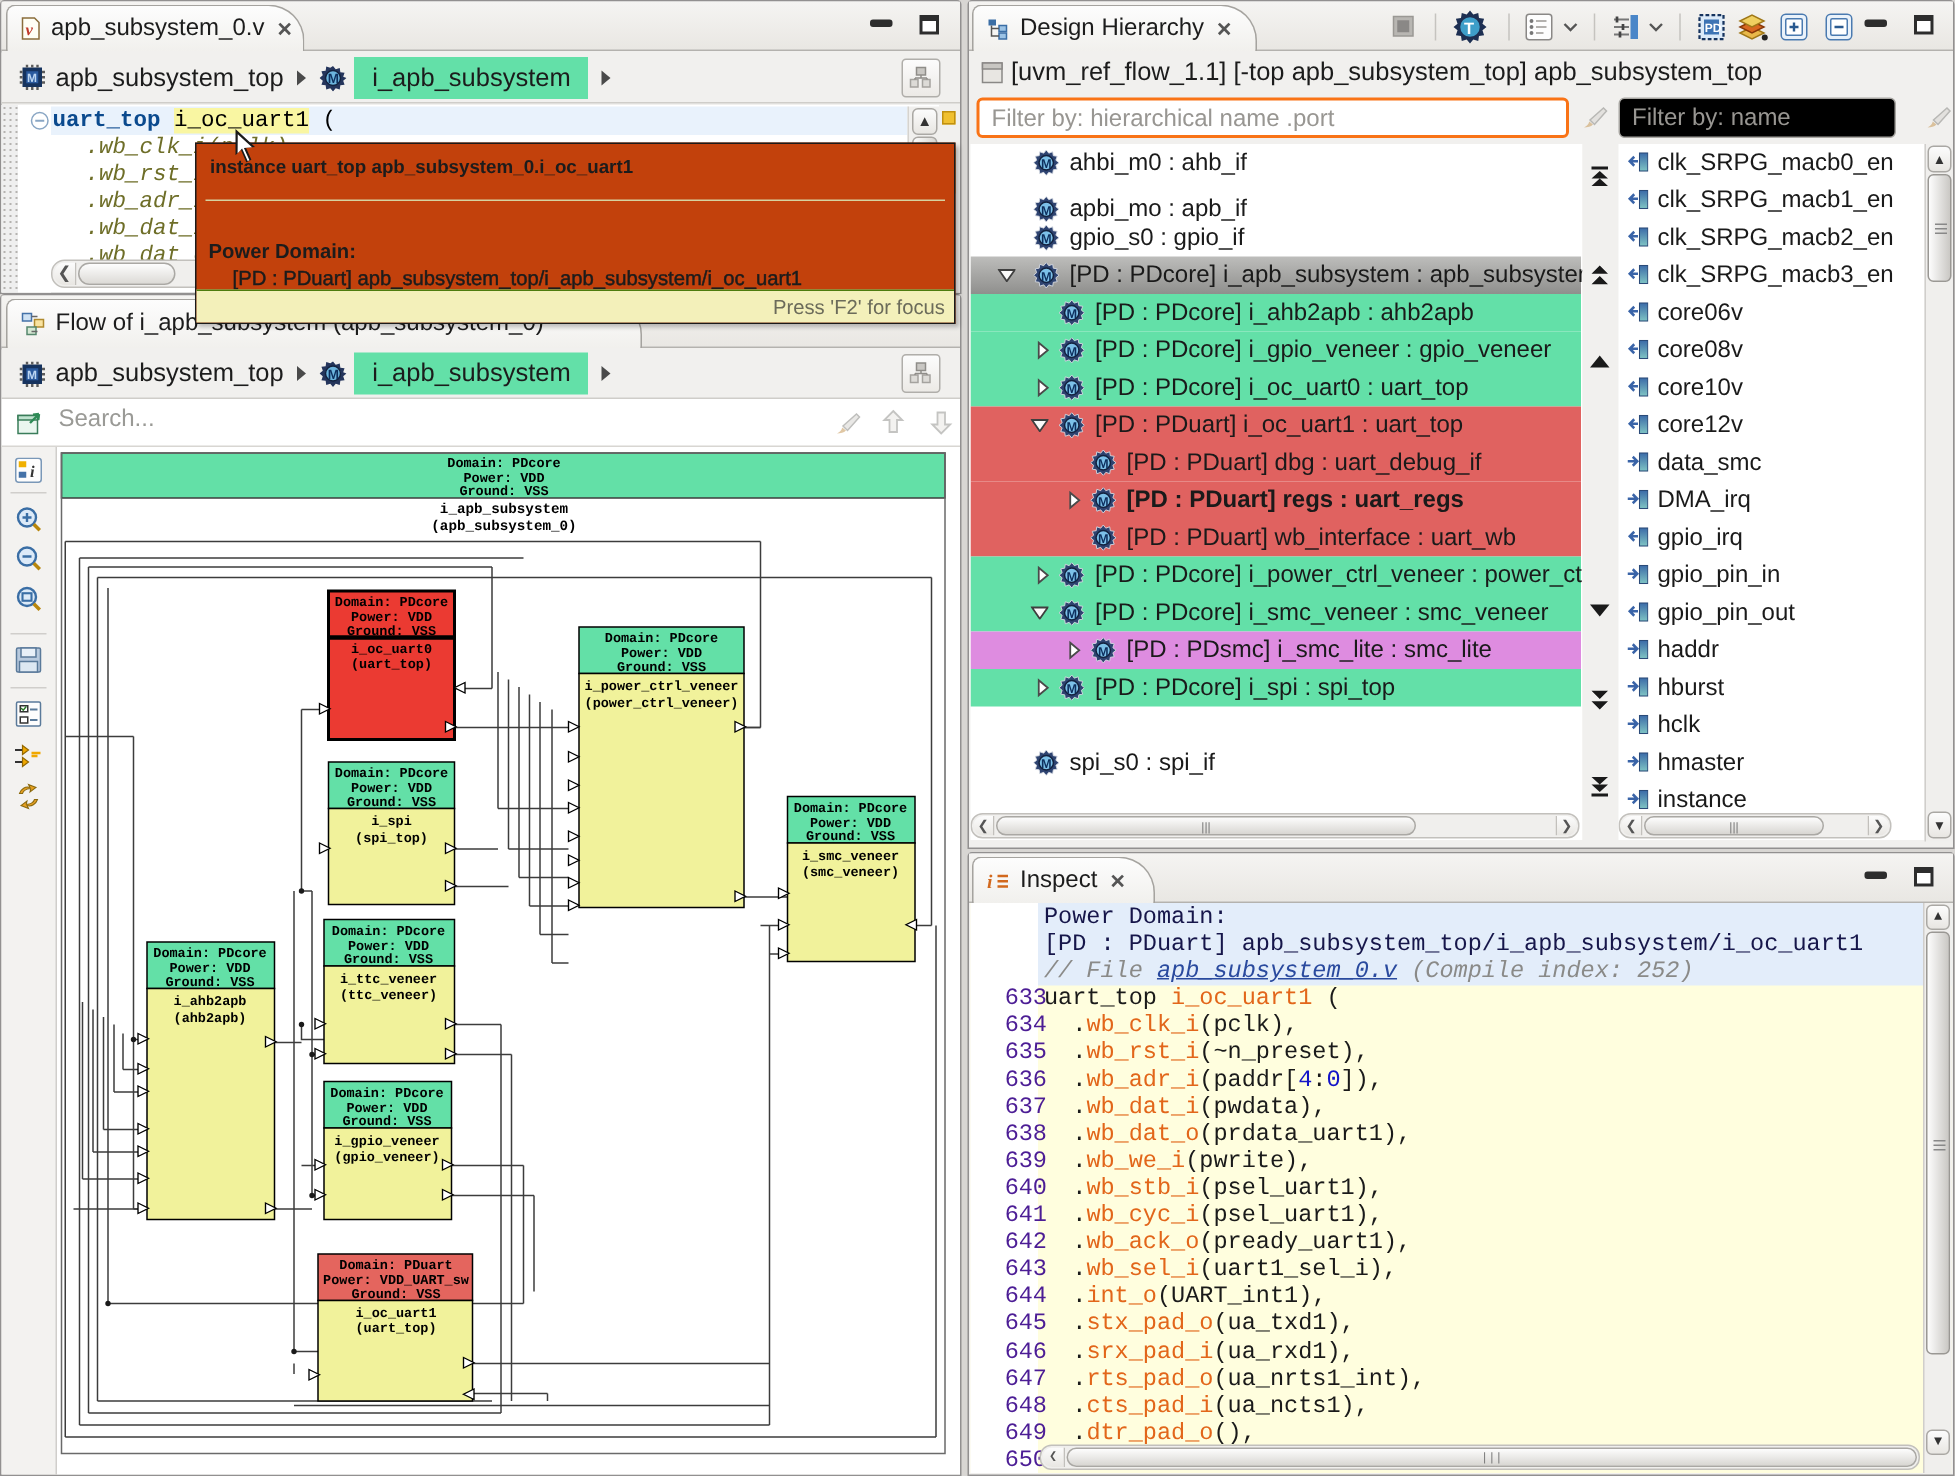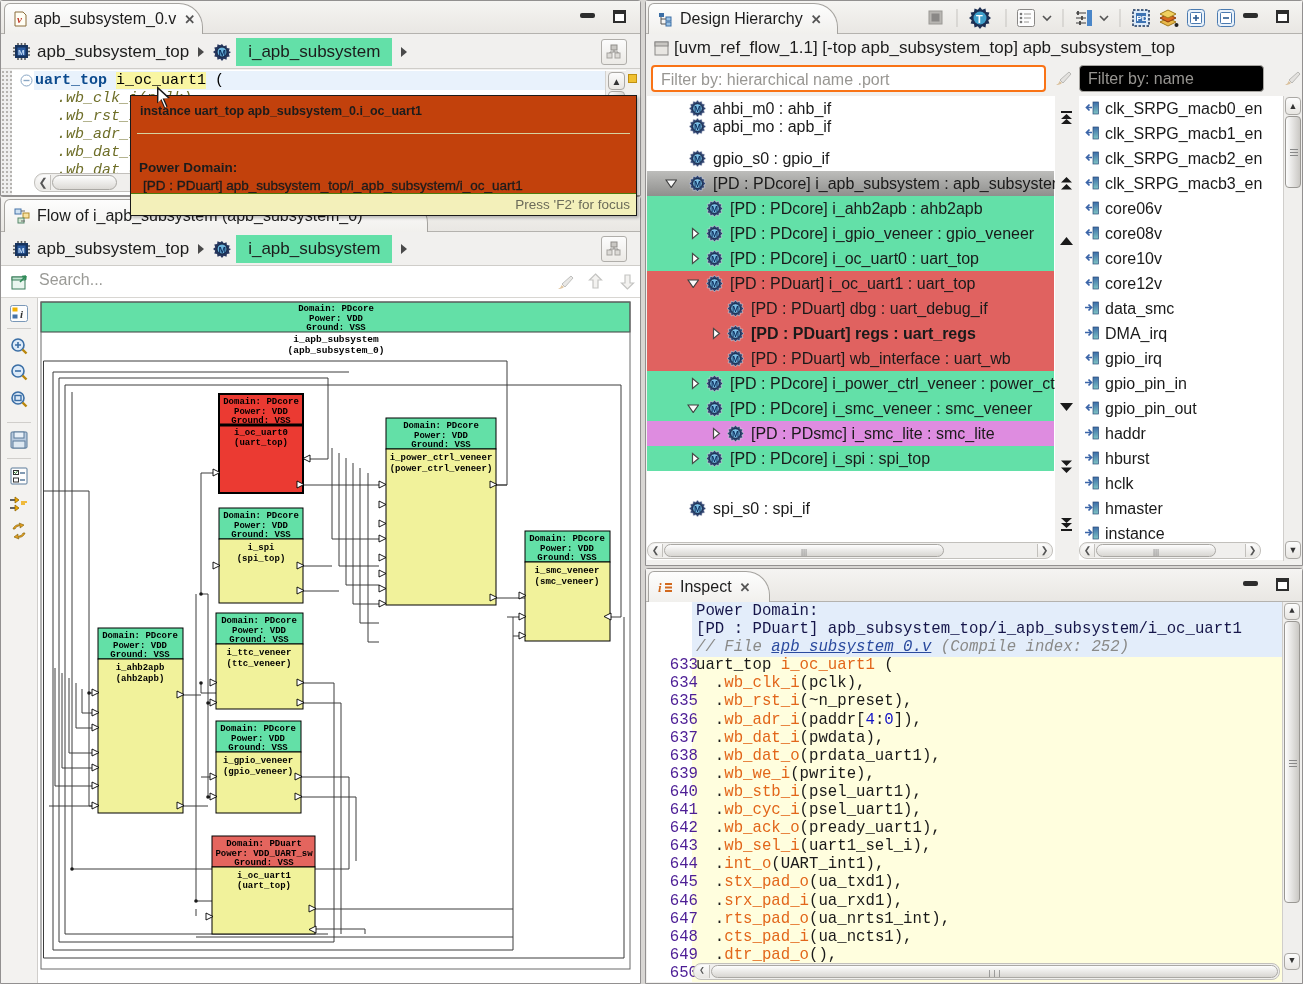--- a/index.html
+++ b/index.html
@@ -446,21 +446,21 @@
     .gsel{background:linear-gradient(#bdbdbb,#8f8f8d);}
     .grn{background:#63e0a8;}.red{background:#e06260;}.pur{background:#de8ce0;}
   </style>
   <div class="abs" id="hiertree" style="left:1px;top:95px;width:408px;height:464px;background:#fff;overflow:hidden;">
     <div class="trow" style="top:0;">
         <svg style="left:42px;" width="17" height="17">
           <use href="#gear"></use>
         </svg>
         <span class="tx" style="left:66px;">ahbi_m0 : ahb_if</span>
       </div>
-    <div class="trow" style="top:18px;">
+    <div class="trow" style="top:31px;">
         <svg style="left:42px;" width="17" height="17">
           <use href="#gear"></use>
         </svg>
         <span class="tx" style="left:66px;">apbi_mo : apb_if</span>
       </div>
     <div class="trow" style="top:50px;">
         <svg style="left:42px;" width="17" height="17">
           <use href="#gear"></use>
         </svg>
         <span class="tx" style="left:66px;">gpio_s0 : gpio_if</span>
@@ -791,21 +791,21 @@
       <div class="abs" style="left:1px;top:1px;width:15px;bottom:1px;background:linear-gradient(#fcfcfc,#e8e6e2);border-right:1px solid #c2c0bc;border-radius:7px 0 0 7px;color:#555;font-size:9px;text-align:center;line-height:13px;">❮</div>
       <div class="abs" style="left:17px;top:1px;right:1px;bottom:1px;background:linear-gradient(#fdfdfd,#d8d6d2);border:1px solid #aaa8a4;border-radius:7px;text-align:center;color:#777;font-size:8px;line-height:13px;">|||</div>
     </div>
   </div>
 </div>
 
 <div id="tooltip" class="abs" style="left:118px;top:95px;width:507px;height:121px;background:#c2410c;border:1px solid #1a1a1a;box-shadow:2px 2px 3px rgba(0,0,0,.25);font-size:13px;color:#1c1c1c;z-index:50;margin-left:12px;">
   <div class="abs" style="left:9px;top:8px;font-weight:bold;font-size:12.5px;">instance uart_top apb_subsystem_0.i_oc_uart1</div>
   <div class="abs" style="left:6px;right:6px;top:37px;border-top:1px solid #d6d2a0;"></div>
   <div class="abs" style="left:8px;top:64px;font-weight:bold;font-size:13.5px;">Power Domain:</div>
-  <div class="abs" style="left:12px;top:82px;font-size:13.5px;-webkit-text-stroke:0.3px;">[PD : PDuart] apb_subsystem_top/i_apb_subsystem/i_oc_uart1</div>
+  <div class="abs" style="left:24px;top:82px;font-size:13.5px;-webkit-text-stroke:0.3px;">[PD : PDuart] apb_subsystem_top/i_apb_subsystem/i_oc_uart1</div>
   <div class="abs" style="left:0;right:0;bottom:0;height:22px;border-top:1px solid #4d7c0f;background:#f3f0ba;">
     <span class="abs" style="right:6px;top:3px;color:#6b6b5a;font-size:13.5px;">Press 'F2' for focus</span>
   </div>
 </div>
 <svg class="abs" style="left:153px;top:84px;z-index:60;" width="22" height="30" viewBox="0 0 22 30">
     <path d="M4 2l13 12-6 .5 3.6 8-3.4 1.6-3.6-8.3L4 19.5z" fill="#1a1a1a"></path>
     <path d="M5.5 5.5l9.5 8.7-5.4.4 3.7 8.2-1.2.6-3.7-8.4-3 3.2z" fill="#fff"></path>
   </svg>
 
 </body></html>

